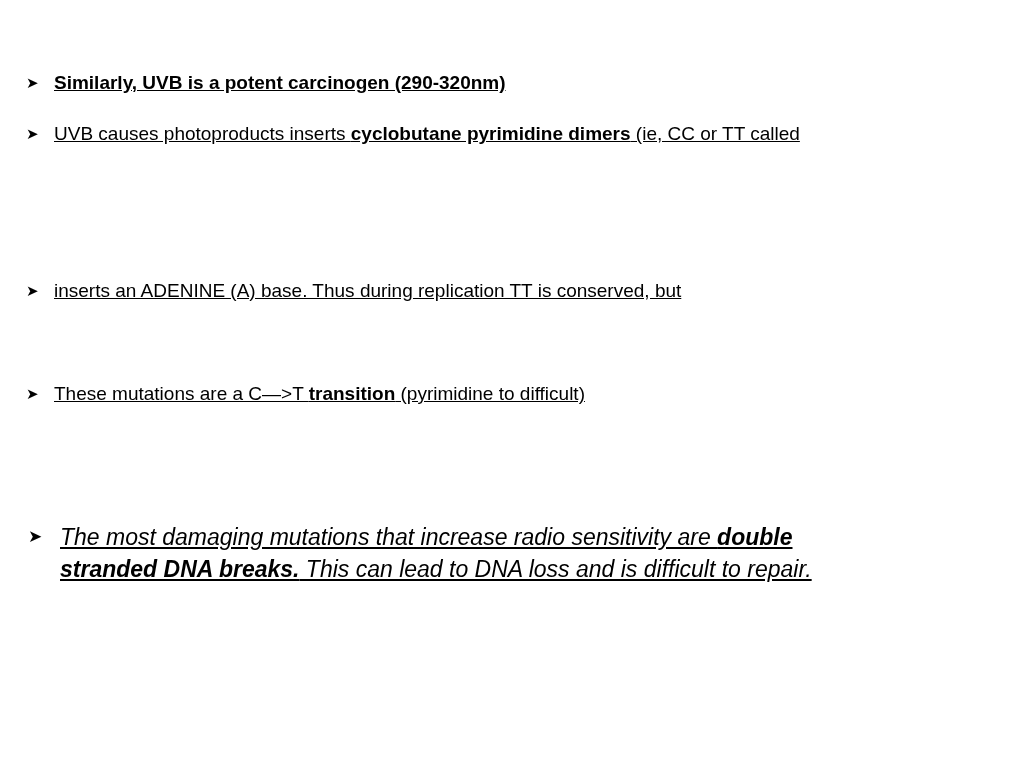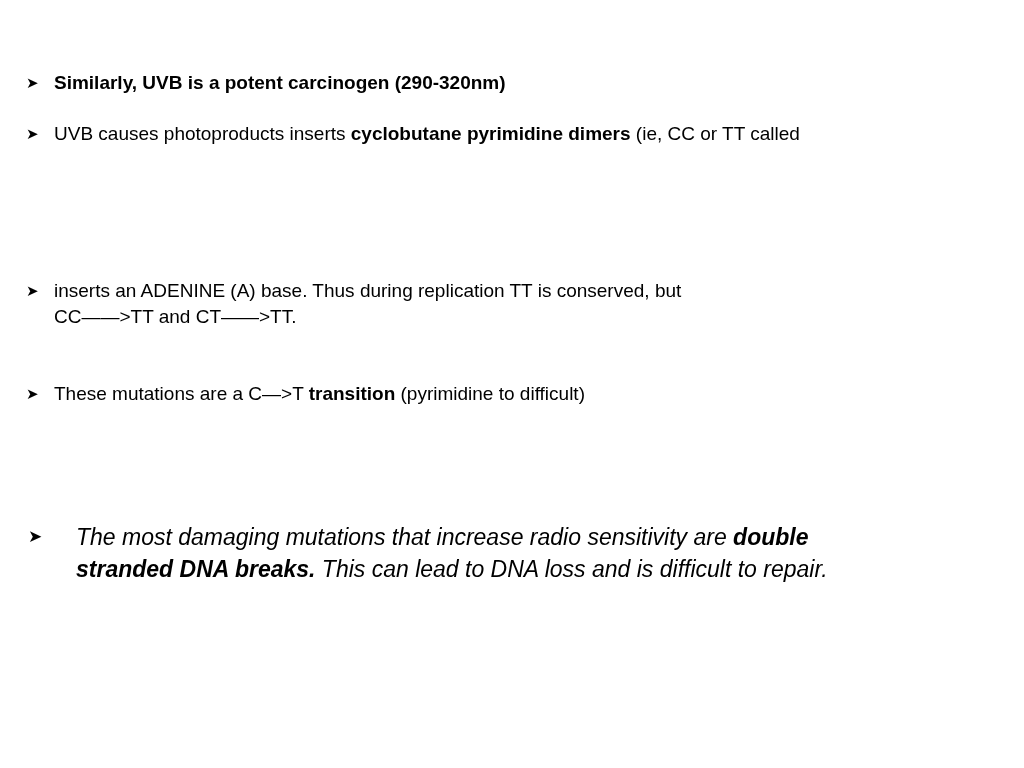--- a/index.html
+++ b/index.html
@@ -25,26 +25,27 @@
       left: 26px;
       font-size: 15px;
       line-height: 26px;
     }
     .text {
       position: absolute;
       left: 54px;
       font-size: 19px;
       line-height: 26px;
       white-space: nowrap;
+      text-decoration: underline;
     }
     .line { display: block; }
     .b { font-weight: bold; }
     .big .arrow { left: 28px; font-size: 17px; line-height: 32px; }
     .big .text {
-      left: 76px;
+      left: 60px;
       font-size: 23px;
       line-height: 32px;
       font-style: italic;
     }
   </style>
 </head>
 <body>
 
 <div class="bullet" style="top:70px;">
   <span class="arrow">➤</span>
@@ -59,21 +60,20 @@
   <span class="arrow">➤</span>
   <div class="text">
     <span class="line"><span>UVB causes photoproducts inserts </span><span class="b">cyclobutane pyrimidine dimers</span><span> (ie, CC or TT called</span></span>
   </div>
 </div>
 
 <div class="bullet" style="top:278px;">
   <span class="arrow">➤</span>
   <div class="text">
     <span class="line">inserts an ADENINE (A) base. Thus during replication TT is conserved, but</span>
-    <span class="line">CC——&gt;TT and CT——&gt;TT.</span>
   </div>
 </div>
 
 <div class="bullet" style="top:381px;">
   <span class="arrow">➤</span>
   <div class="text">
     <span class="line"><span>These mutations are a C—&gt;T </span><span class="b">transition</span><span> (pyrimidine to difficult)</span></span>
   </div>
 </div>
 

